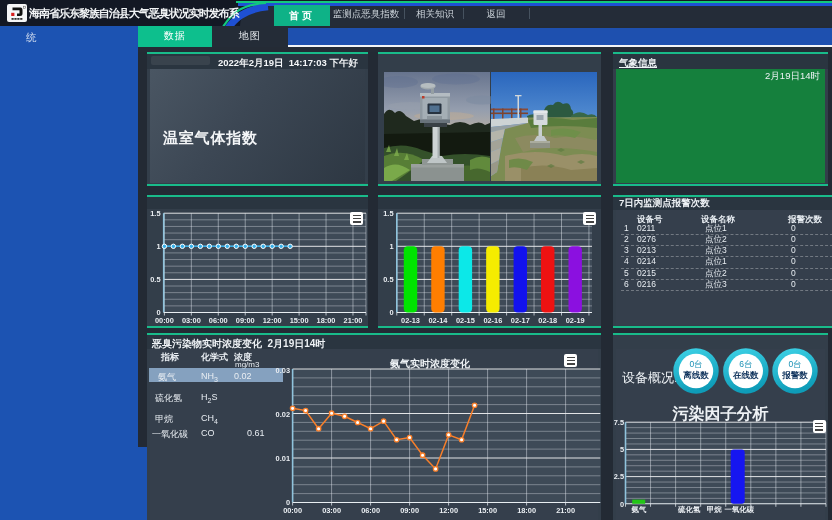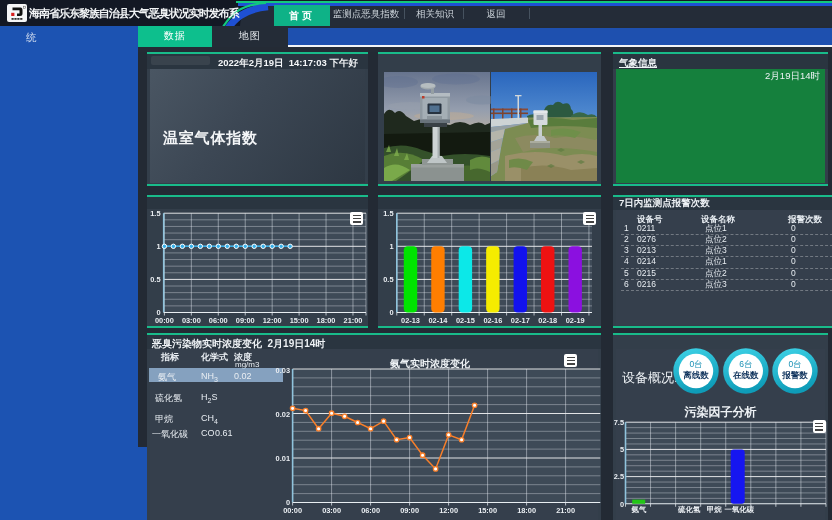--- a/index.html
+++ b/index.html
@@ -364,21 +364,21 @@
     <div class="abs" style="left:2px;top:33.5px;width:133.5px;height:13.5px;background:rgba(160,195,230,0.75);"></div>
     <div class="abs" style="left:11px;top:36px;">氨气</div>
     <div class="abs" style="left:54px;top:36px;">NH<sub style="font-size:7px;">3</sub></div>
     <div class="abs" style="left:87px;top:36px;">0.02</div>
     <div class="abs" style="left:8px;top:57.5px;">硫化氢</div>
     <div class="abs" style="left:54px;top:57.5px;">H<sub style="font-size:7px;">2</sub>S</div>
     <div class="abs" style="left:8px;top:78px;">甲烷</div>
     <div class="abs" style="left:54px;top:78px;">CH<sub style="font-size:7px;">4</sub></div>
     <div class="abs" style="left:5px;top:93.5px;">一氧化碳</div>
     <div class="abs" style="left:54px;top:93.5px;">CO</div>
-    <div class="abs" style="left:68px;top:93.5px;">0.61</div>
+    <div class="abs" style="left:100px;top:93.5px;">0.61</div>
   </div>
 
   <div class="abs" style="left:243px;top:22px;color:#eef2f5;font-weight:bold;font-size:10px;">氨气实时浓度变化</div>
   <svg class="abs" style="left:121px;top:26px;" width="334" height="160" viewBox="0 0 334 160" id="c3">
       <rect x="24.6" y="8" width="307.7" height="133.5" fill="#3e4a57"></rect>
       <line x1="24.6" y1="132.6" x2="332.3" y2="132.6" stroke="rgba(245,250,255,0.42)" stroke-width="0.8"></line>
       <line x1="24.6" y1="123.7" x2="332.3" y2="123.7" stroke="rgba(245,250,255,0.42)" stroke-width="0.8"></line>
       <line x1="24.6" y1="114.8" x2="332.3" y2="114.8" stroke="rgba(245,250,255,0.42)" stroke-width="0.8"></line>
       <line x1="24.6" y1="105.9" x2="332.3" y2="105.9" stroke="rgba(245,250,255,0.42)" stroke-width="0.8"></line>
       <line x1="24.6" y1="97" x2="332.3" y2="97" stroke="rgba(255,255,255,0.85)" stroke-width="1"></line>
@@ -457,21 +457,21 @@
       <text x="25" y="31.5" text-anchor="middle" fill="#12355e" font-size="8.5px" font-weight="bold">离线数</text>
       <circle cx="74.8" cy="25" r="22.7" fill="url(#ring)"></circle>
       <circle cx="74.8" cy="25" r="17.2" fill="#fff"></circle>
       <text x="74.8" y="21" text-anchor="middle" fill="#1890b4" font-size="8.5px">6台</text>
       <text x="74.8" y="31.5" text-anchor="middle" fill="#12355e" font-size="8.5px" font-weight="bold">在线数</text>
       <circle cx="124" cy="25" r="22.7" fill="url(#ring)"></circle>
       <circle cx="124" cy="25" r="17.2" fill="#fff"></circle>
       <text x="124" y="21" text-anchor="middle" fill="#1890b4" font-size="8.5px">0台</text>
       <text x="124" y="31.5" text-anchor="middle" fill="#12355e" font-size="8.5px" font-weight="bold">报警数</text>
     </svg>
-  <div class="abs" style="left:0;top:69px;width:215px;text-align:center;color:#eef2f5;font-weight:bold;font-size:12px;">污染因子分析</div>
+  <div class="abs" style="left:0;top:69px;width:215px;text-align:center;color:#eef2f5;font-weight:bold;font-size:16px;">污染因子分析</div>
   <svg class="abs" style="left:0;top:81px;" width="219" height="105" viewBox="0 0 219 105" id="c4">
       <rect x="12.5" y="6.2" width="200.5" height="81.6" fill="#3e4a57"></rect>
       <line x1="12.5" y1="82.36" x2="213" y2="82.36" stroke="rgba(245,250,255,0.42)" stroke-width="0.8"></line>
       <line x1="12.5" y1="76.92" x2="213" y2="76.92" stroke="rgba(245,250,255,0.42)" stroke-width="0.8"></line>
       <line x1="12.5" y1="71.47999999999999" x2="213" y2="71.47999999999999" stroke="rgba(245,250,255,0.42)" stroke-width="0.8"></line>
       <line x1="12.5" y1="66.03999999999999" x2="213" y2="66.03999999999999" stroke="rgba(245,250,255,0.42)" stroke-width="0.8"></line>
       <line x1="12.5" y1="60.599999999999994" x2="213" y2="60.599999999999994" stroke="rgba(255,255,255,0.85)" stroke-width="1"></line>
       <line x1="12.5" y1="55.16" x2="213" y2="55.16" stroke="rgba(245,250,255,0.42)" stroke-width="0.8"></line>
       <line x1="12.5" y1="49.72" x2="213" y2="49.72" stroke="rgba(245,250,255,0.42)" stroke-width="0.8"></line>
       <line x1="12.5" y1="44.28" x2="213" y2="44.28" stroke="rgba(245,250,255,0.42)" stroke-width="0.8"></line>

